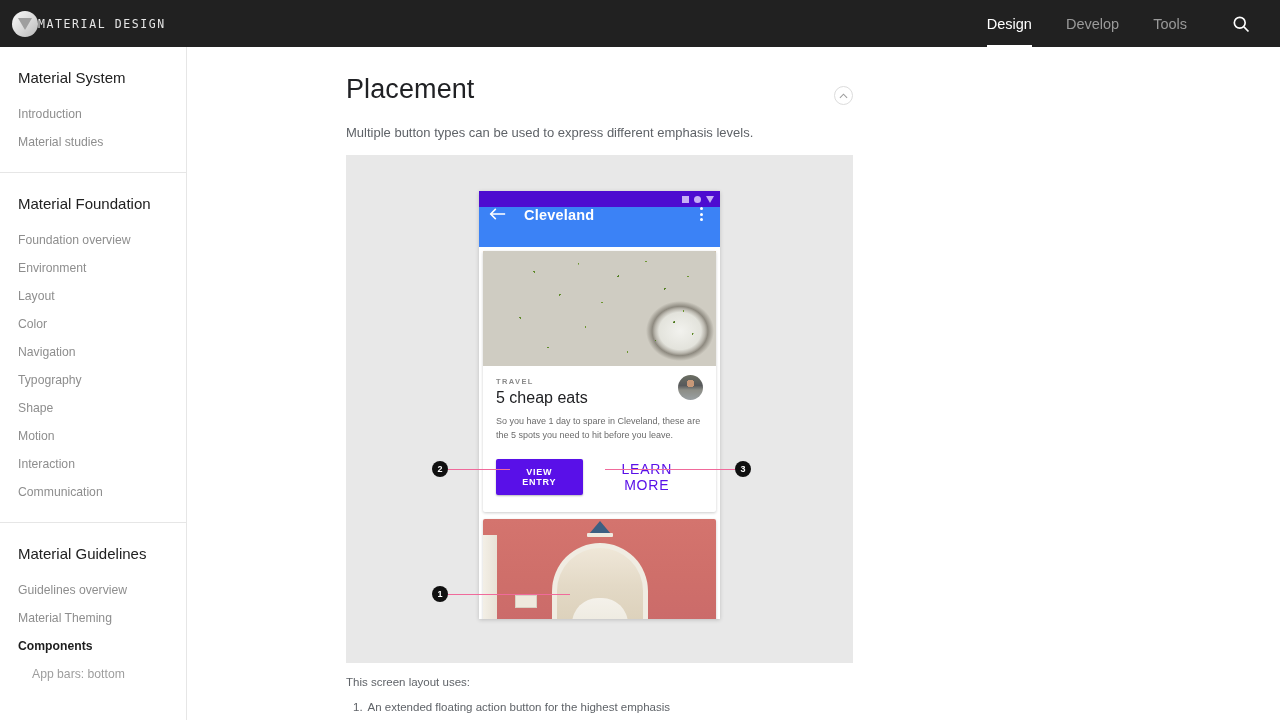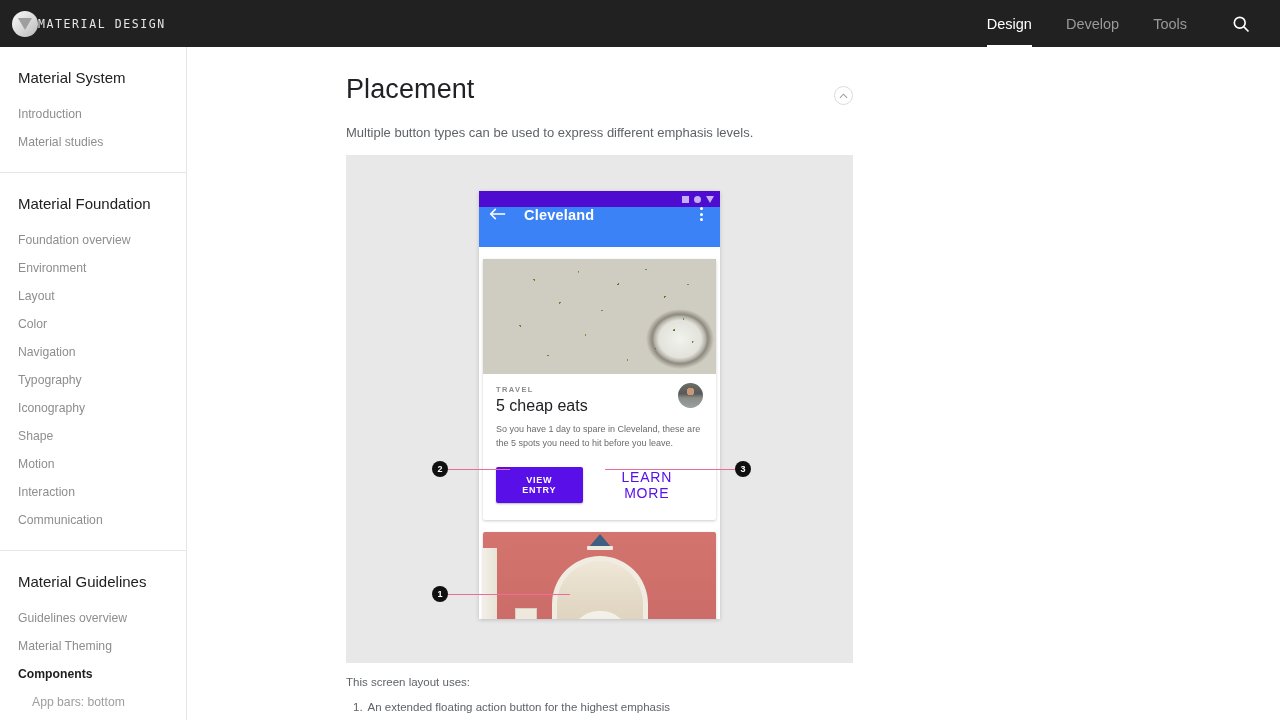--- a/index.html
+++ b/index.html
@@ -173,21 +173,21 @@
     margin-left: 18px; letter-spacing: .2px;
   }
   .appbar-more {
     margin-left: auto; width: 18px;
     display: flex; flex-direction: column; align-items: center; gap: 2.5px;
     cursor: pointer;
   }
   .appbar-more i { width: 3px; height: 3px; border-radius: 50%; background: #fff; display: block; }
 
   .card {
-    margin: 12px 4px; background: #ffffff;
+    margin: 4px 4px; background: #ffffff;
     box-shadow: 0 1px 3px rgba(0,0,0,.20);
     border-radius: 2px;
     overflow: hidden;
   }
   .photo-fries {
     height: 115px;
     background:
       radial-gradient(ellipse 34px 30px at 197px 80px, #f2f2ee 0%, #e3e3dc 62%, #b9b6ad 74%, #8e8a80 82%, #cfccc2 100%),
       radial-gradient(ellipse 60px 46px at 40px 50px, #e9ded2 0%, #d8cabb 70%, #cbbcab 100%),
       linear-gradient(118deg, #d9c8ae 0%, #c8a677 18%, #d8b887 34%, #b98f55 48%, #d6b47f 62%, #a87b42 76%, #c9a064 88%, #8d6a38 100%),
@@ -390,21 +390,20 @@
   </div>
 
   <div class="side-section">
     <div class="side-title">Material Foundation</div>
     <a class="side-link">Foundation overview</a>
     <a class="side-link">Environment</a>
     <a class="side-link">Layout</a>
     <a class="side-link">Color</a>
     <a class="side-link">Navigation</a>
     <a class="side-link">Typography</a>
-    <a class="side-link">Iconography</a>
     <a class="side-link">Shape</a>
     <a class="side-link">Motion</a>
     <a class="side-link">Interaction</a>
     <a class="side-link">Communication</a>
   </div>
 
   <div class="side-section">
     <div class="side-title">Material Guidelines</div>
     <a class="side-link">Guidelines overview</a>
     <a class="side-link">Material Theming</a>

